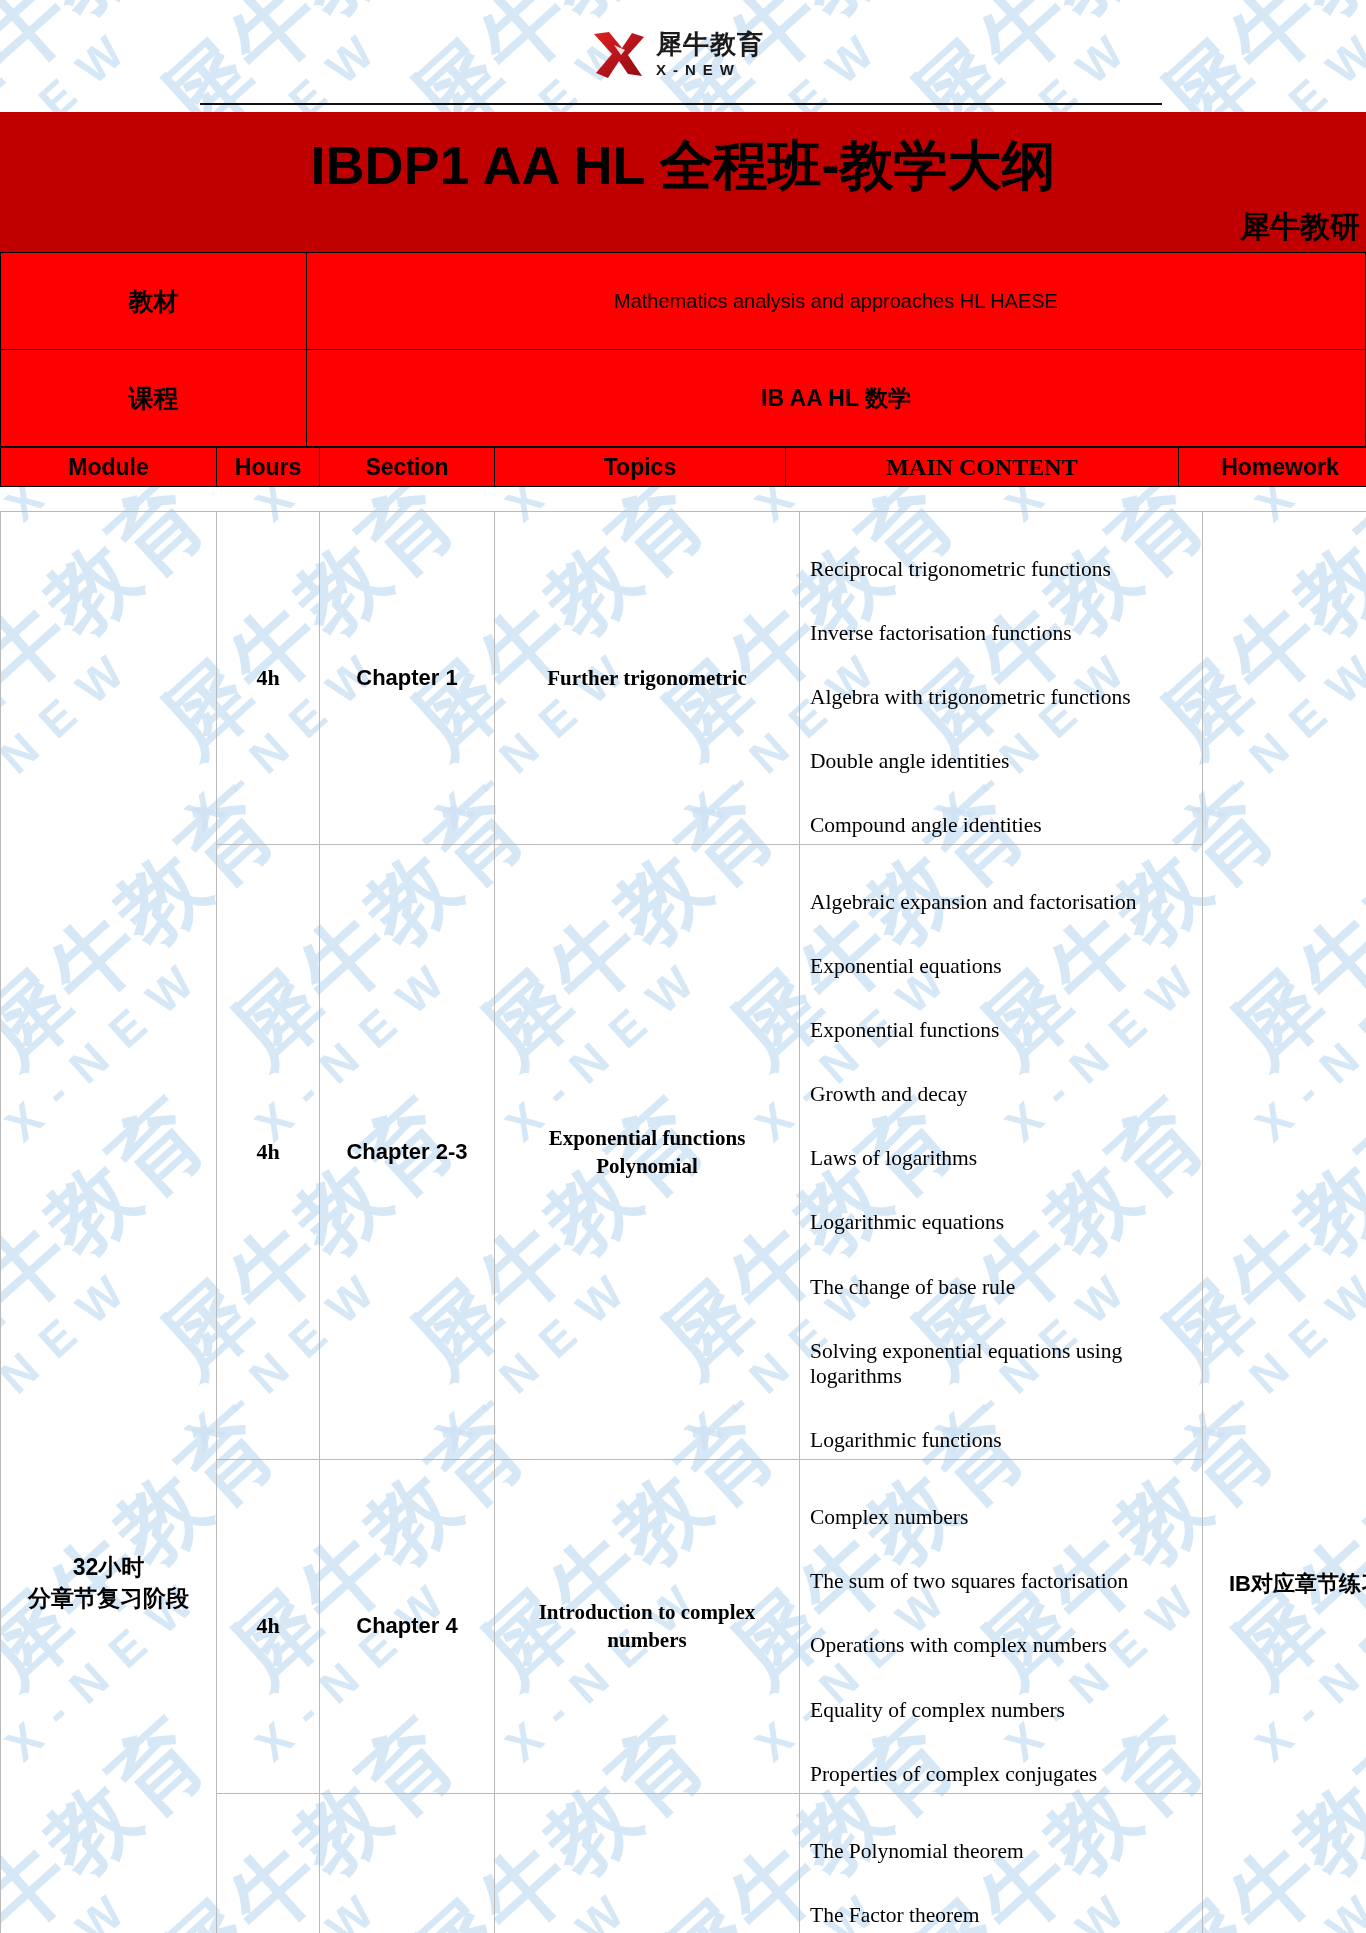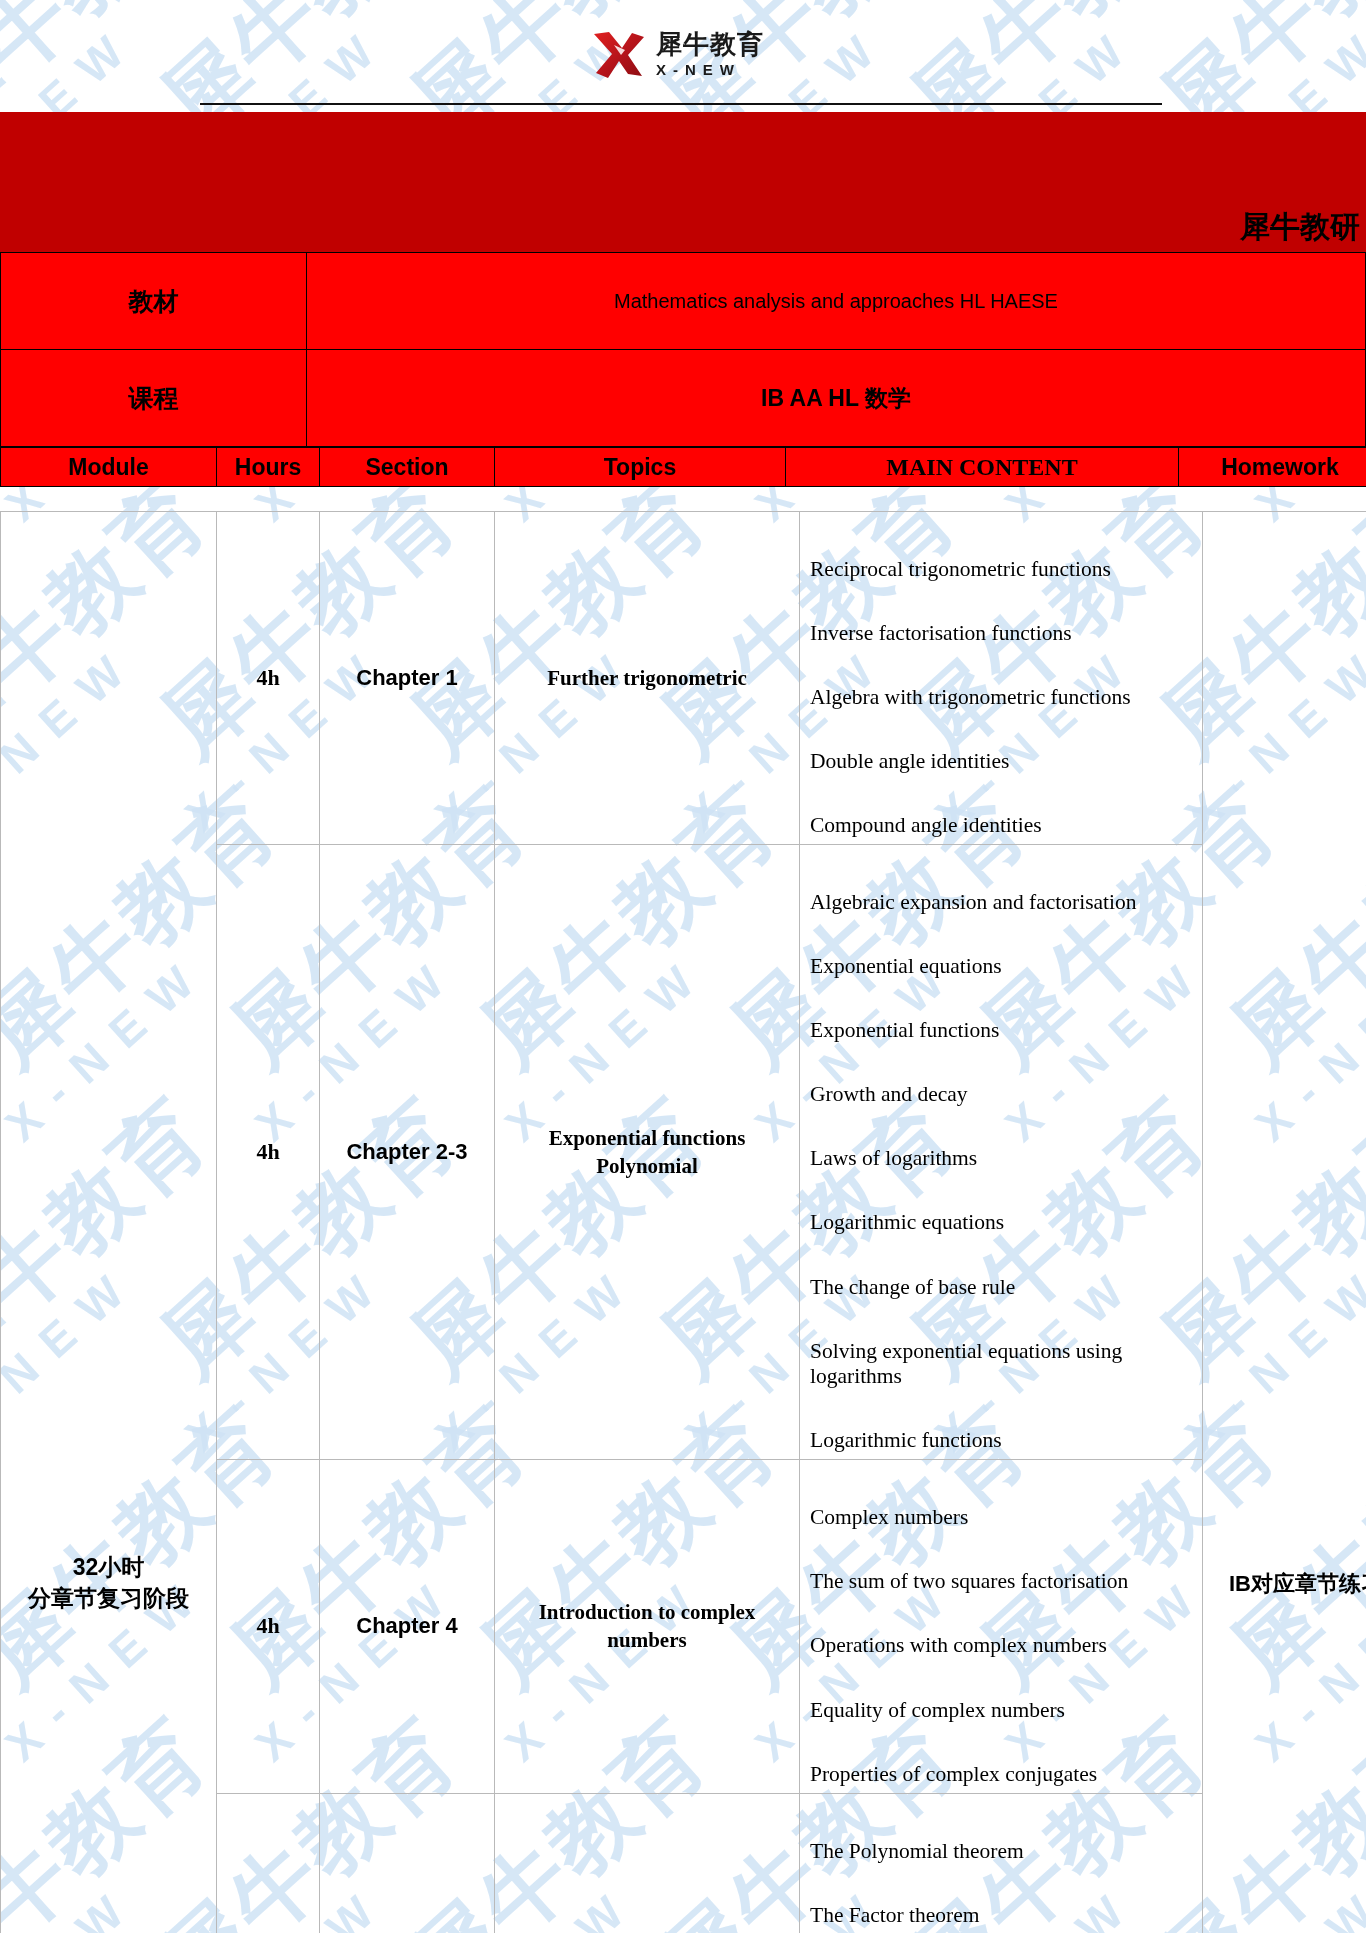--- a/index.html
+++ b/index.html
@@ -332,20 +332,21 @@
       </div>
       <div id="logo-text">
         <span id="logo-cn">犀牛教育</span>
         <span id="logo-en">X-NEW</span>
       </div>
     </div>
     <div id="header-rule"></div>
   </div>
 
   <div id="title-band">
+    <div id="doc-title">IBDP1 AA HL 全程班-教学大纲</div>
     <div id="title-sub">犀牛教研</div>
   </div>
 
   <table class="tbl info-tbl">
     <tbody>
         <tr>
       <td class="info-label">教材</td>
       <td class="info-value-book">Mathematics analysis and approaches HL HAESE</td>
     </tr>
     <tr>

